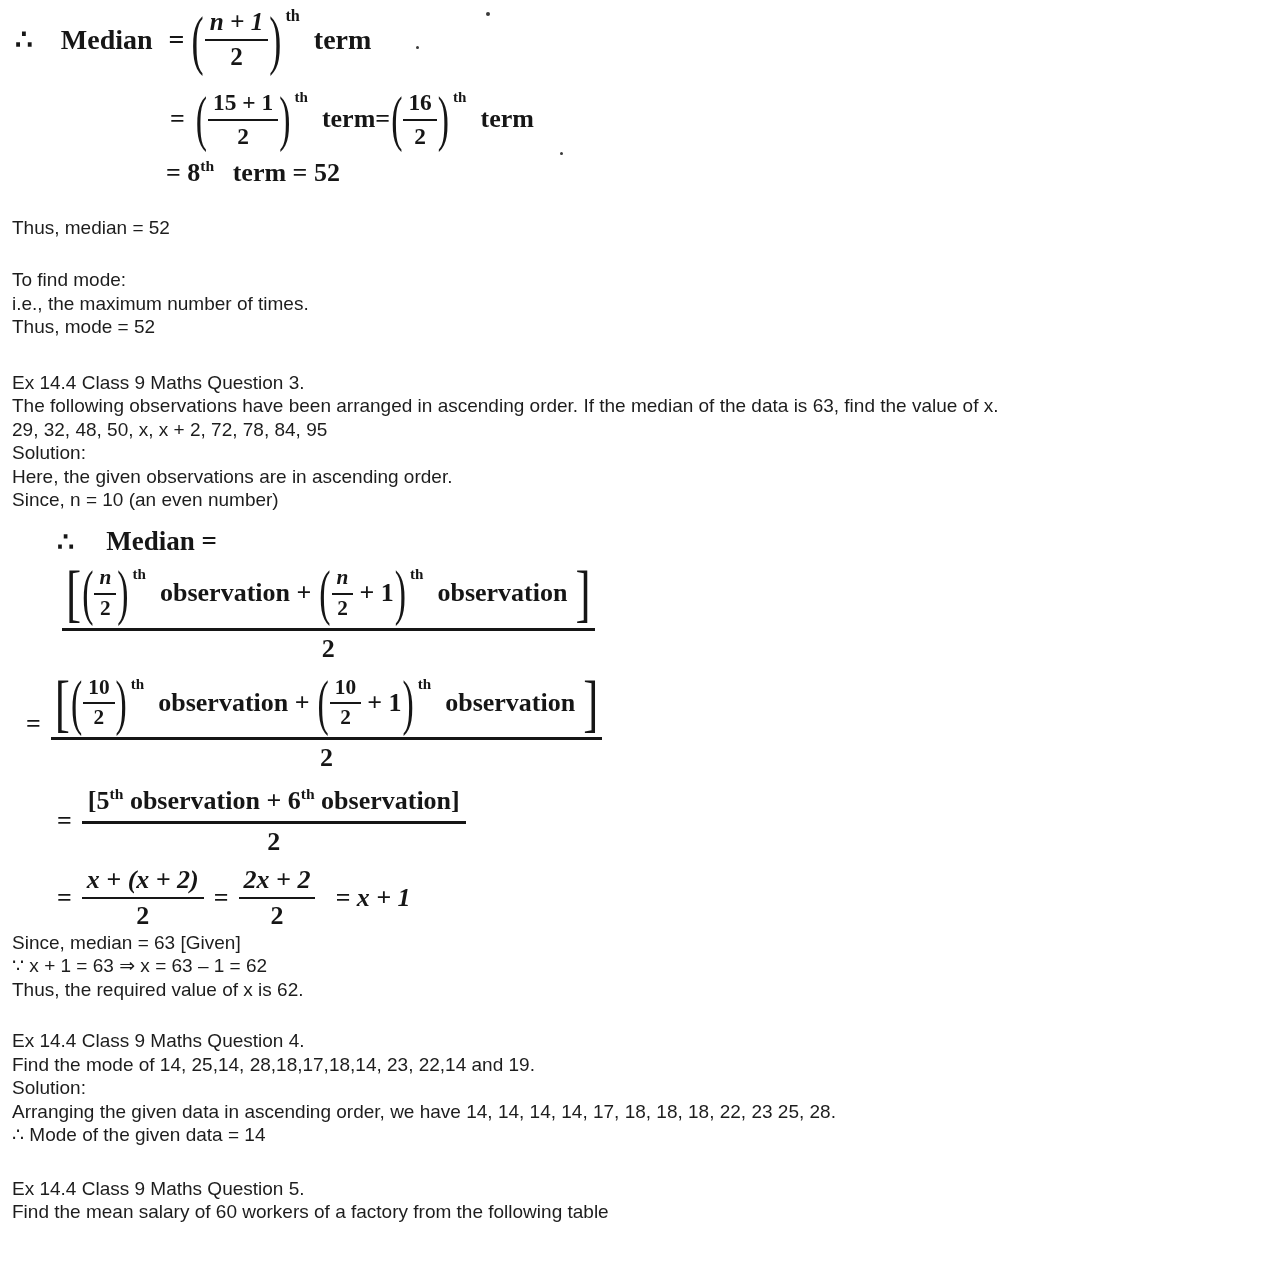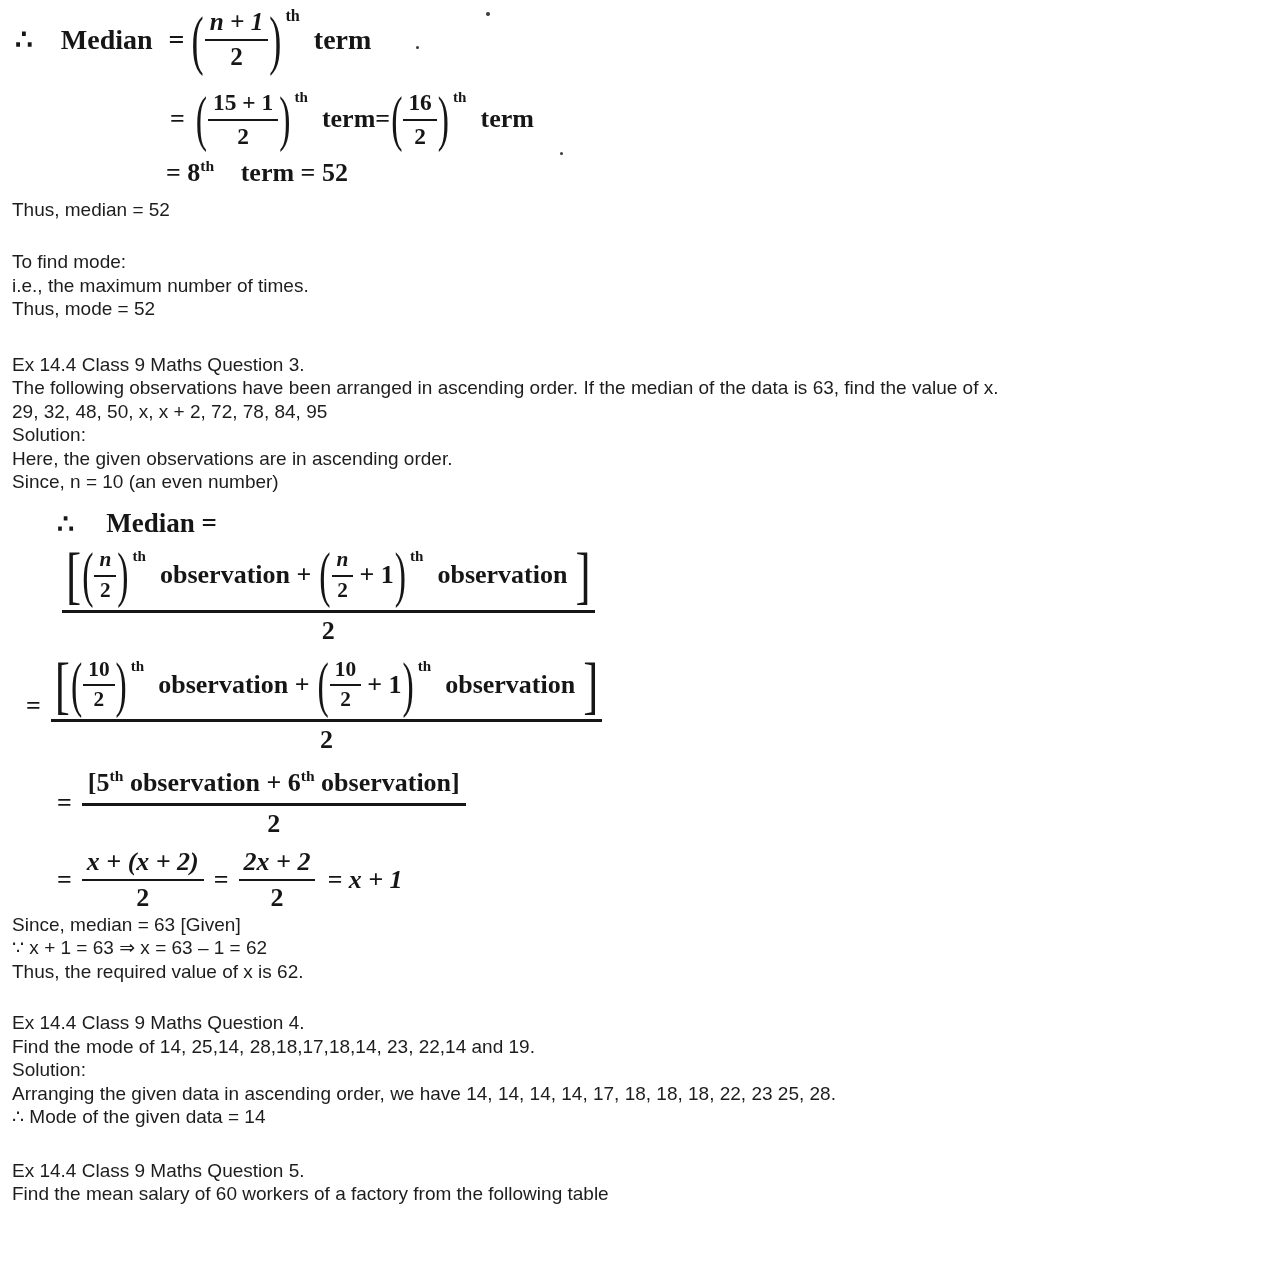--- a/index.html
+++ b/index.html
@@ -18,21 +18,21 @@
   .fden{border-top:2.5px solid #161616;padding:2px 5px 0;align-self:stretch}
   .bp{font-weight:400;display:inline-block;transform:scaleY(1.8);font-size:1.3em;line-height:1.05;margin:0 1px}
   .bb{font-weight:400;display:inline-block;transform:scaleY(1.4);font-size:1.75em;line-height:1.05}
   .psup{font-size:0.58em;align-self:flex-start;line-height:1.1;margin:0 6px 0 3px}
   .sup{font-size:0.6em;vertical-align:10px}
   .bigfrac{display:inline-flex;flex-direction:column;align-items:center}
   .bfnum{display:flex;align-items:center;padding:0 4px 7px}
   .bfnum-inline{display:block;padding:0 6px 5px}
   .bfden{border-top:3px solid #161616;align-self:stretch;text-align:center;padding-top:3px}
   .it{font-style:italic}
-  .ml8{margin-left:8px}.ml10{margin-left:12px}.mr10{margin-right:10px}
+  .ml8{margin-left:8px}.ml10{margin-left:20px}.mr10{margin-right:10px}
   .dot{position:absolute;background:#3a3a3a;border-radius:50%;width:4px;height:4px}
 </style>
 </head>
 <body>
 
 <div class="page">
 
   <span class="dot" style="left:486px;top:12px"></span>
   <span class="dot" style="left:416px;top:46px;width:3px;height:3px"></span>
   <span class="dot" style="left:560px;top:152px;width:3px;height:3px"></span>
@@ -67,25 +67,25 @@
         <span class="fnum">16</span>
         <span class="fden">2</span>
       </span>
       <span class="bp">)</span>
       <span class="psup">th</span>
       <span class="ml8">term</span>
     </div>
 
     <div class="math" style="margin:8px 0 0 154px;font-size:26px">
       <span>= 8</span><span class="sup">th</span>
-      <span class="ml8" style="margin-left:20px">term = 52</span>
-    </div>
-  </div>
-
-  <p class="line" style="margin-top:10px">Thus, median = 52</p>
+      <span class="ml8" style="margin-left:12px">term = 52</span>
+    </div>
+  </div>
+
+  <p class="line" style="margin-top:28px">Thus, median = 52</p>
 
   <div style="margin-top:29px">
     <p class="line">To find mode:</p>
     <p class="line">i.e., the maximum number of times.</p>
     <p class="line">Thus, mode = 52</p>
   </div>
 
   <div style="margin-top:32px">
     <p class="line">Ex 14.4 Class 9 Maths Question 3.</p>
     <p class="line">The following observations have been arranged in ascending order. If the median of the data is 63, find the value of x.</p>

